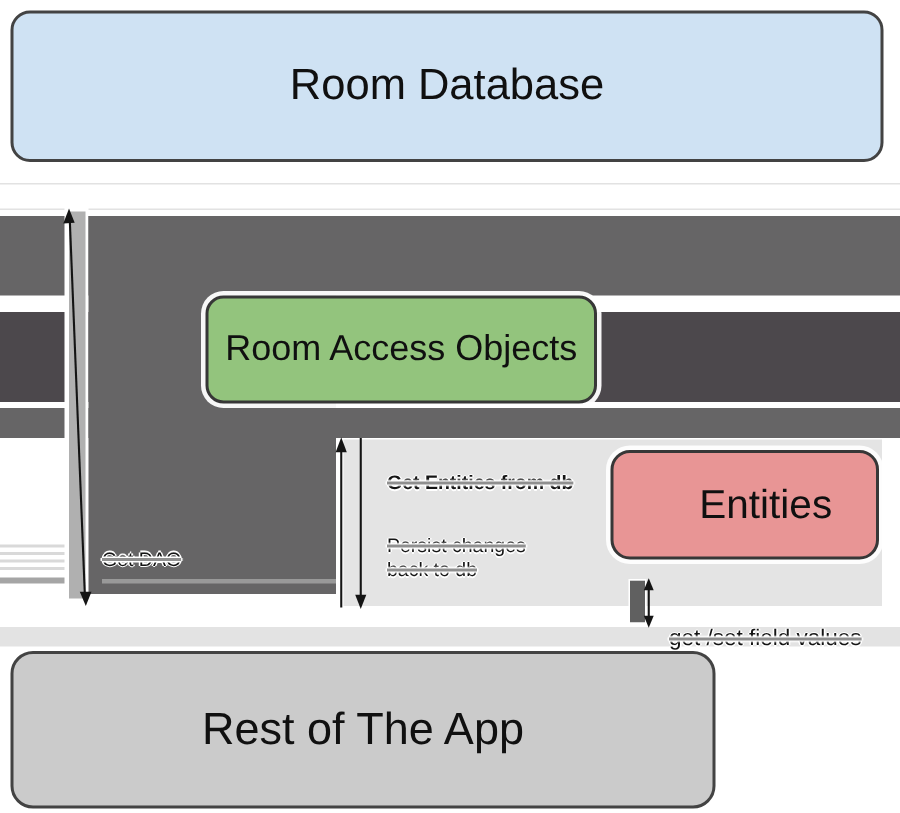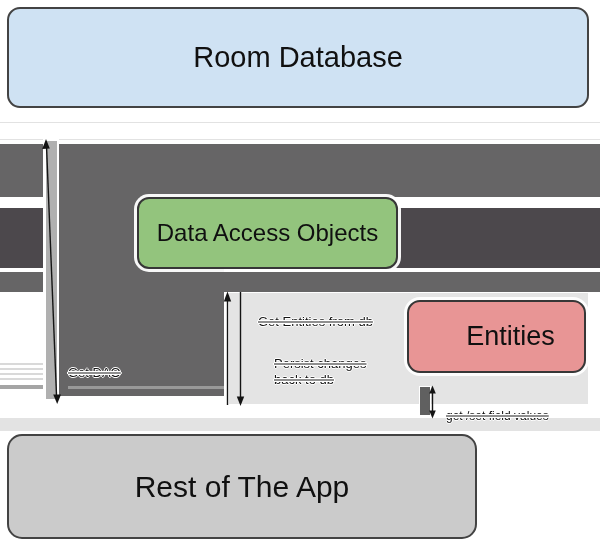--- a/index.html
+++ b/index.html
@@ -36,23 +36,23 @@
             box-shadow:0 0 0 3px rgba(255,255,255,.9);padding-left:28px;}
   .node-gray{left:7px;top:434px;width:470px;height:105px;background:#cbcbcb;
              border:2px solid #434343;border-radius:15px;font-size:30px;}
   
   .edge-label{
     font-size:13px;color:#141414;line-height:16px;white-space:nowrap;
     text-decoration:line-through;text-decoration-color:#8f8f8f;text-decoration-thickness:2px;
     text-shadow:0 1px 0 #fff,0 -1px 0 #fff,1px 0 0 #fff,-1px 0 0 #fff;
   }
   .lbl-getdao{left:68px;top:365px;}
-  .lbl-getentities{left:258px;top:314px;}
-  .lbl-persist{left:258px;top:356px;width:110px;white-space:normal;margin-left:16px;}
-  .lbl-getset{left:446px;top:408px;font-size:12px;}
+  .lbl-getentities{left:258px;top:314px;font-weight:bold;}
+  .lbl-persist{left:258px;top:356px;width:110px;white-space:normal;}
+  .lbl-getset{left:446px;top:418px;font-size:15px;}
   svg.arrows{left:0;top:0;pointer-events:none;}
 </style>
 </head>
 <body>
 
 <div id="canvas">
 
   <div class="abs faint-line" style="top:122px"></div>
   <div class="abs faint-line" style="top:139px"></div>
 
@@ -95,21 +95,21 @@
 
   <div class="abs edge-label lbl-getdao">Get DAO</div>
   <div class="abs edge-label lbl-getentities">Get Entities from db</div>
   <div class="abs edge-label lbl-persist">Persist changes back to db</div>
   <div class="abs edge-label lbl-getset">get /set field values</div>
 
   <div class="abs node node-blue">
     <span>Room Database</span>
   </div>
   <div class="abs node node-green">
-    <span>Data Access Objects</span>
+    <span>Room Access Objects</span>
   </div>
   <div class="abs node node-red">
     <span>Entities</span>
   </div>
   <div class="abs node node-gray">
     <span>Rest of The App</span>
   </div>
 
 </div>
 

